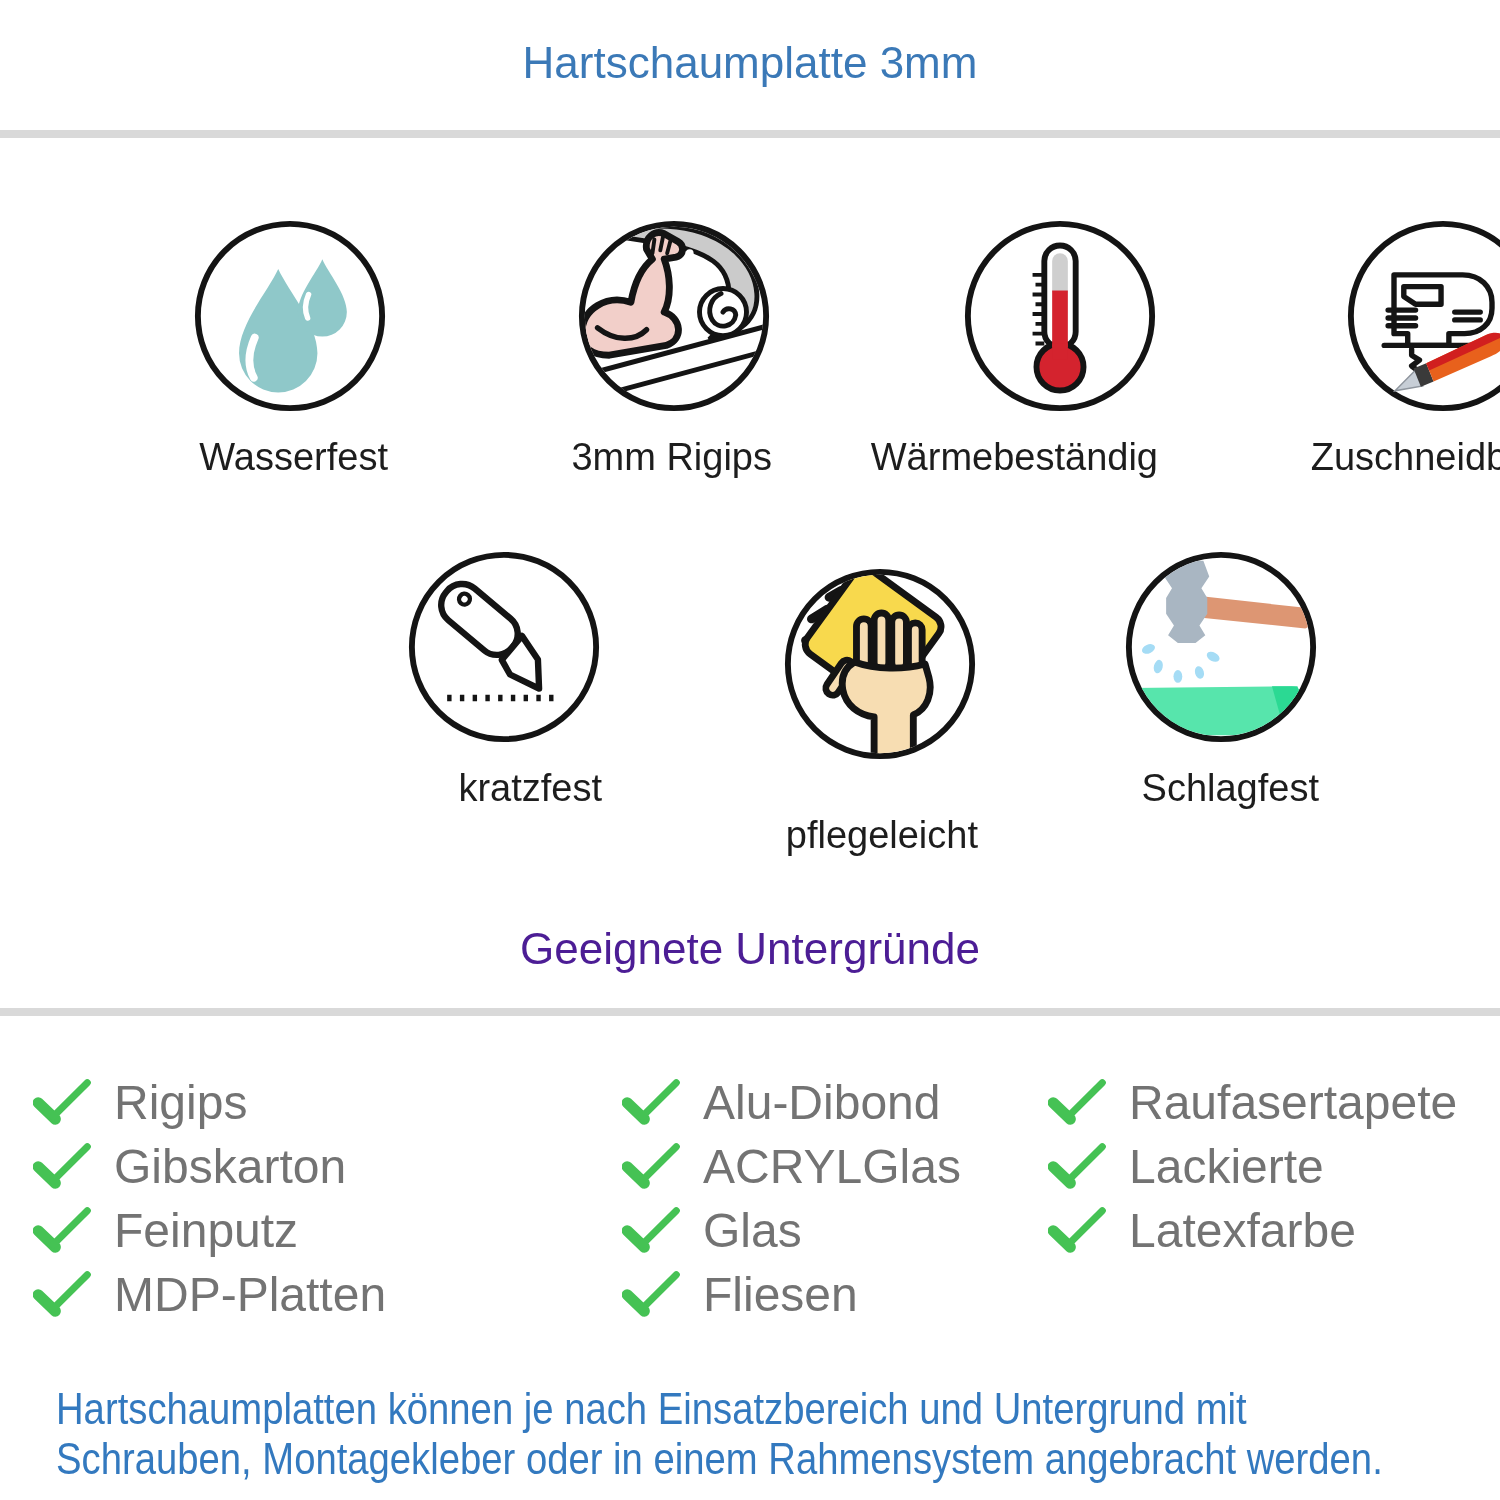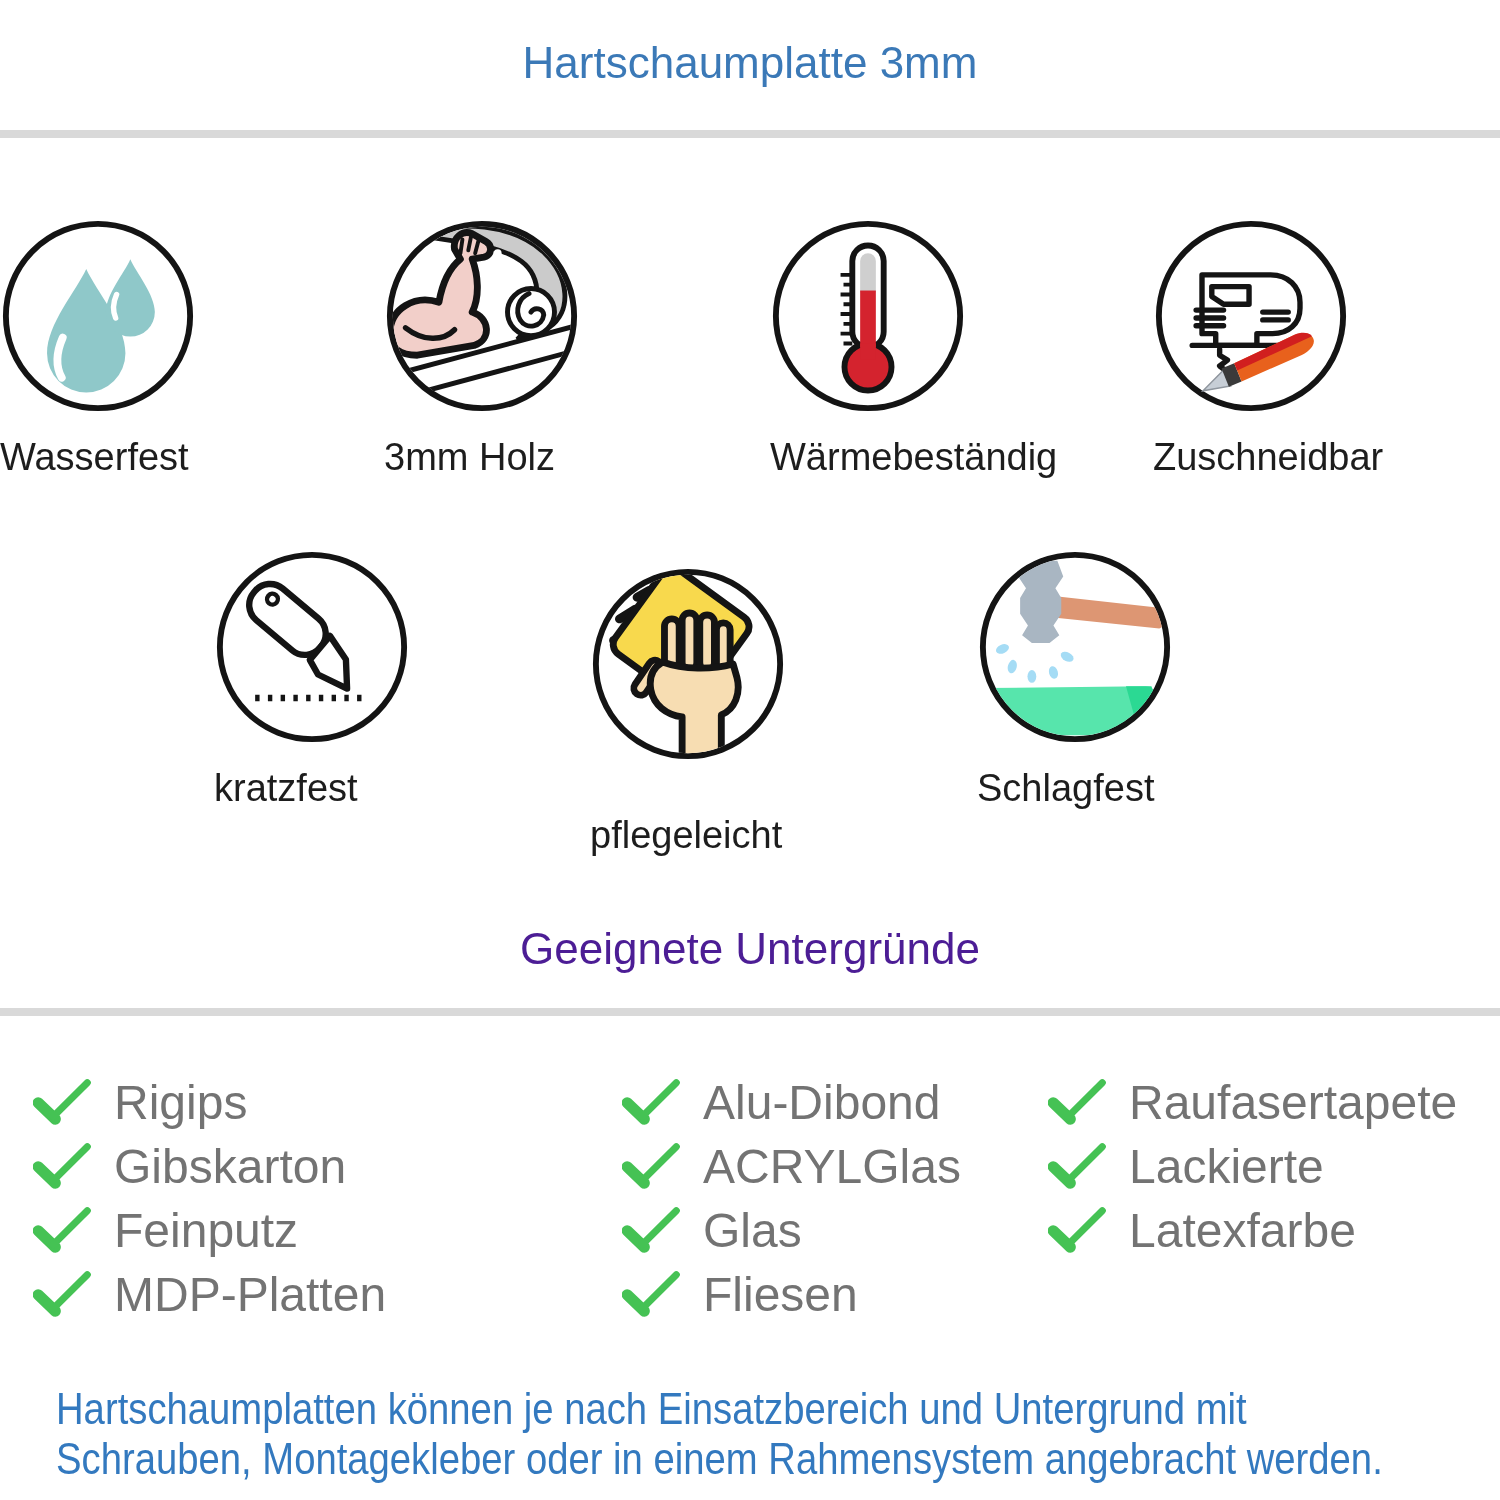--- a/index.html
+++ b/index.html
@@ -5,24 +5,24 @@
   html,body{margin:0;padding:0;background:#ffffff;}
   .page{position:relative;width:1500px;height:1500px;background:#ffffff;overflow:hidden;
         font-family:"Liberation Sans", sans-serif;}
   .title{position:absolute;left:0;width:100%;text-align:center;
          font-size:44px;font-weight:500;letter-spacing:0px;white-space:nowrap;}
   .title-1{top:38px;color:#3b79b7;}
   .title-2{top:924px;color:#4c1d95;}
   .divider{position:absolute;left:0;width:100%;height:8px;background:#d9d9d9;}
   .divider-1{top:130px;}
   .divider-2{top:1008px;}
-  .feature{position:absolute;width:340px;display:flex;flex-direction:column;align-items:flex-start;}
+  .feature{position:absolute;width:340px;display:flex;flex-direction:column;align-items:flex-end;padding-left:48px;}
   .f1{left:0px;top:218px;}   .f2{left:384px;top:218px;}
   .f3{left:770px;top:218px;} .f4{left:1153px;top:218px;}
-  .f5{left:214px;top:549px;} .f6{left:590px;top:566px;gap:30px;} .f7{left:977px;top:549px;}
+  .f5{left:214px;top:549px;} .f6{left:590px;top:566px;gap:30px;} .f7{left:931px;top:549px;}
   .icon{width:196px;height:196px;display:block;}
   .feature-label{margin-top:22px;font-size:38px;color:#1d1d1d;white-space:nowrap;}
   .col{position:absolute;top:1070px;}
   .col-1{left:33px;} .col-2{left:622px;} .col-3{left:1048px;}
   .check-item{display:flex;align-items:center;height:64px;gap:23px;}
   .check{width:58px;height:48px;flex:0 0 auto;}
   .check-label{font-size:48px;color:#737373;white-space:nowrap;}
   .footer{position:absolute;left:56px;top:1384px;color:#3379bf;font-size:45px;
           line-height:50px;transform:scaleX(0.85);transform-origin:left top;white-space:nowrap;}
 </style>
@@ -62,21 +62,21 @@
         <circle cx="88" cy="20" r="3.5" fill="#ffffff"></circle>
         <path d="M2 162 L196 110" stroke="#141414" stroke-width="5" fill="none"></path>
         <path d="M14 184 L200 134" stroke="#141414" stroke-width="5" fill="none"></path>
         <g fill="#f2cfc9" stroke="#141414" stroke-width="7" stroke-linejoin="round" stroke-linecap="round">
           <path d="M6 118 C6 92 32 78 56 86 C60 64 68 50 78 42 L72 32 C70 20 80 12 90 16 L104 24 C111 28 110 38 102 40 L90 42 C96 58 98 80 90 96 C108 102 110 124 92 130 L34 140 C16 140 6 132 6 118 Z"></path>
           <path d="M22 112 C40 126 60 126 72 114" fill="none" stroke-width="5.5"></path>
           <path d="M80 22 L78 36 M89 18 L86 33 M97 21 L93 36" fill="none" stroke-width="4"></path>
         </g>
       </g>
     </svg>
-    <div class="feature-label">3mm Holz</div>
+    <div class="feature-label">3mm Rigips</div>
   </div>
 
   <div class="feature f3">
     <svg class="icon" viewBox="0 0 200 200">
       <circle cx="100" cy="100" r="94" fill="#ffffff" stroke="#141414" stroke-width="6"></circle>
       <rect x="84" y="28" width="32" height="104" rx="16" fill="#ffffff" stroke="#141414" stroke-width="6"></rect>
       <path d="M92 44 a8 8 0 0 1 16 0 V76 H92 Z" fill="#cfcfcf"></path>
       <circle cx="100" cy="152" r="24" fill="#d4232e" stroke="#141414" stroke-width="6"></circle>
       <rect x="92" y="74" width="16" height="58" fill="#d4232e"></rect>
       <rect x="92" y="128" width="16" height="16" fill="#d4232e"></rect>

